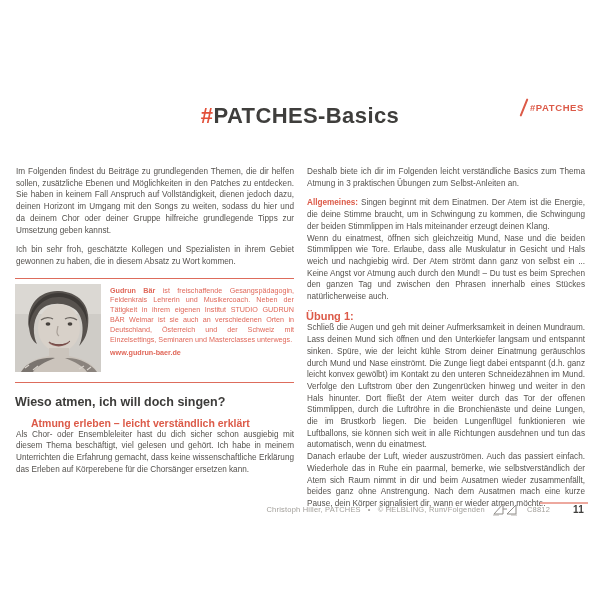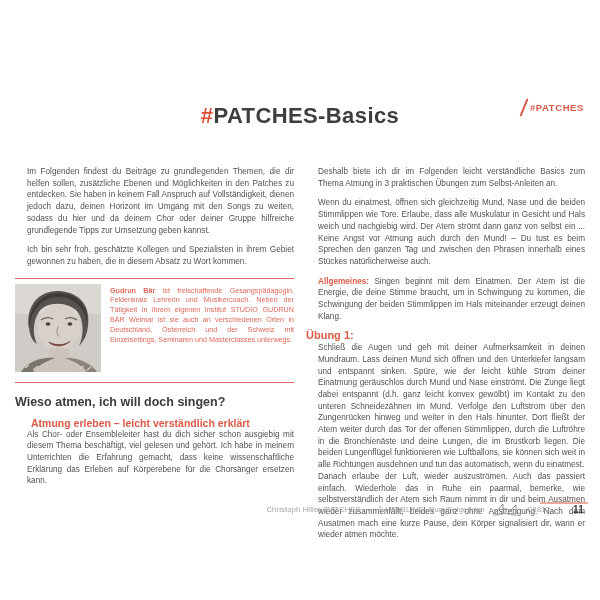--- a/index.html
+++ b/index.html
@@ -33,21 +33,21 @@
     letter-spacing:0.4px;
   }
   .page-title .hash{color:#e2503a;}
   
   .columns{
     position:absolute;top:166px;left:15px;right:15px;
     display:flex;gap:12px;
   }
   .col{flex:1;min-width:0;}
   p.body{
-    margin:0 0 8px 12px;
+    margin:0 0 8px 1px;
     font-size:8.2px;line-height:11.7px;
     text-align:justify;
     hyphens:auto;
     color:#55524e;
   }
   p.body.tight{margin-bottom:0;}
   .inline-label{color:#dc5a48;font-weight:bold;}
   .section-heading{
     margin:13px 0 0 0;
     font-size:18px;font-weight:bold;color:#da5f50;
@@ -148,35 +148,36 @@
           <path d="M33 58 C38 64 50 64 56 57 C52 61 38 61 33 58 Z" fill="#8d5a55"></path>
           <path d="M34 58 C40 62 50 62 55 57" stroke="#6e4a46" stroke-width="1" fill="none"></path>
 
           <path d="M34 64 L34 72 C20 74 10 80 6 88 L82 88 C78 79 66 74 54 72 L54 64 Z" fill="#cbc4bc"></path>
           <path d="M6 88 C12 78 26 73 40 74 C30 78 22 82 18 88 Z" fill="#7a746f"></path>
           <path d="M82 88 C76 79 62 73 50 74 C60 78 68 82 72 88 Z" fill="#8a837d"></path>
           <path d="M10 84 l4 -3 M18 86 l5 -4 M64 85 l5 -3 M72 86 l4 -3" stroke="#d8d2cb" stroke-width="1.2"></path>
         </svg>
         <div class="bio-text">
           <span class="bio-name">Gudrun Bär</span><span> ist freischaffende Gesangspädagogin, Feldenkrais Lehrerin und Musikercoach. Neben der Tätigkeit in ihrem eigenen Institut STUDIO GUDRUN BÄR Weimar ist sie auch an verschiedenen Orten in Deutschland, Österreich und der Schweiz mit Einzelsettings, Seminaren und Masterclasses unterwegs.</span>
+          <div class="bio-site">www.gudrun-baer.de</div>
         </div>
       </div>
 
       <hr class="rule">
 
       <h3 class="question-heading">Wieso atmen, ich will doch singen?</h3>
       <h4 class="sub-heading">Atmung erleben – leicht verständlich erklärt</h4>
       <p class="body left-last">Als Chor- oder Ensembleleiter hast du dich sicher schon ausgiebig mit diesem Thema beschäftigt, viel gelesen und gehört. Ich habe in meinem Unterrichten die Erfahrung gemacht, dass keine wissenschaftliche Erklärung das Erleben auf Körperebene für die Chorsänger ersetzen kann.</p>
     </div>
 
     <div class="col">
       <p class="body">Deshalb biete ich dir im Folgenden leicht verständliche Basics zum Thema Atmung in 3 praktischen Übungen zum Selbst-Anleiten an.</p>
 
+      <p class="body tight"><span class="inline-label">Allgemeines:</span><span> Singen beginnt mit dem Einatmen. Der Atem ist die Energie, die deine Stimme braucht, um in Schwingung zu kommen, die Schwingung der beiden Stimmlippen im Hals miteinander erzeugt deinen Klang.</span></p>
       <p class="body">Wenn du einatmest, öffnen sich gleichzeitig Mund, Nase und die beiden Stimmlippen wie Tore. Erlaube, dass alle Muskulatur in Gesicht und Hals weich und nachgiebig wird. Der Atem strömt dann ganz von selbst ein ... Keine Angst vor Atmung auch durch den Mund! – Du tust es beim Sprechen den ganzen Tag und zwischen den Phrasen innerhalb eines Stückes natürlicherweise auch.</p>
-      <p class="body tight"><span class="inline-label">Allgemeines:</span><span> Singen beginnt mit dem Einatmen. Der Atem ist die Energie, die deine Stimme braucht, um in Schwingung zu kommen, die Schwingung der beiden Stimmlippen im Hals miteinander erzeugt deinen Klang.</span></p>
 
       <p class="exercise-label">Übung 1:</p>
       <p class="body tight">Schließ die Augen und geh mit deiner Aufmerksamkeit in deinen Mundraum. Lass deinen Mund sich öffnen und den Unterkiefer langsam und entspannt sinken. Spüre, wie der leicht kühle Strom deiner Einatmung geräuschlos durch Mund und Nase einströmt. Die Zunge liegt dabei entspannt (d.h. ganz leicht konvex gewölbt) im Kontakt zu den unteren Schneidezähnen im Mund. Verfolge den Luftstrom über den Zungenrücken hinweg und weiter in den Hals hinunter. Dort fließt der Atem weiter durch das Tor der offenen Stimmlippen, durch die Luftröhre in die Bronchienäste und deine Lungen, die im Brustkorb liegen. Die beiden Lungenflügel funktionieren wie Luftballons, sie können sich weit in alle Richtungen ausdehnen und tun das automatisch, wenn du einatmest.</p>
       <p class="body">Danach erlaube der Luft, wieder auszuströmen. Auch das passiert einfach. Wiederhole das in Ruhe ein paarmal, bemerke, wie selbstverständlich der Atem sich Raum nimmt in dir und beim Ausatmen wieder zusammenfällt, beides ganz ohne Anstrengung. Nach dem Ausatmen mach eine kurze Pause, dein Körper signalisiert dir, wann er wieder atmen möchte.</p>
     </div>
   </div>
 
   <div class="footer">
     <span>Christoph Hiller, PATCHES</span>
     <span>•</span>

